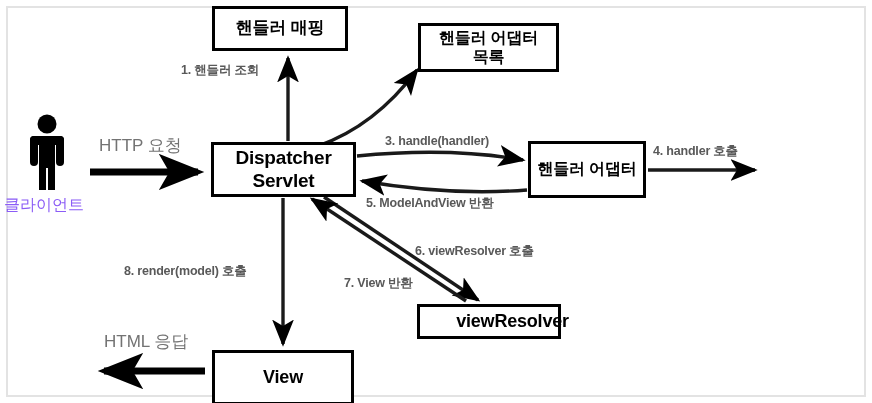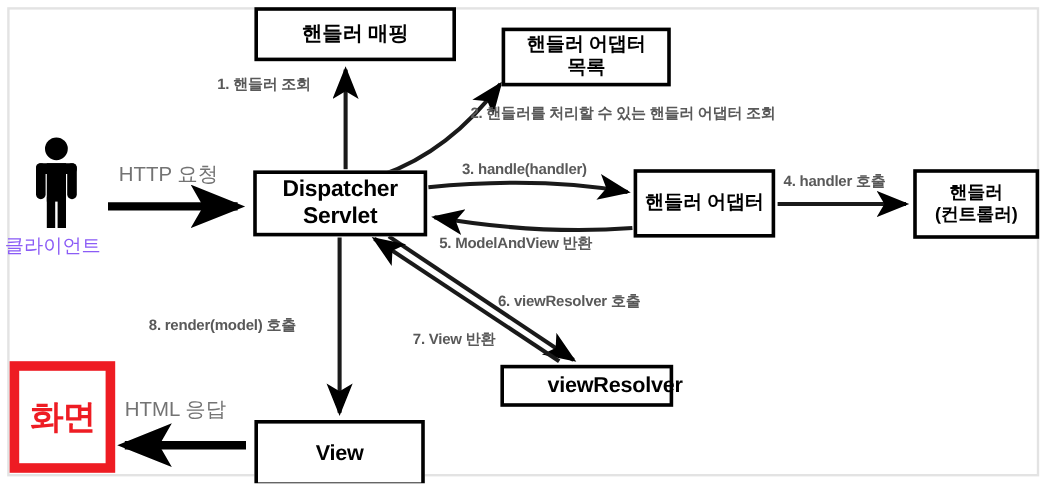--- a/index.html
+++ b/index.html
@@ -44,21 +44,21 @@
     display: flex;
     align-items: center;
     justify-content: center;
     text-align: center;
     color: #000000;
     font-weight: 700;
     line-height: 1.18;
     letter-spacing: -0.2px;
   }
   .node .line2 { display: block; text-align: center; }
-  #node-handler-mapping  { left: 212px; top: 6px;   width: 168px; height: 45px;  font-size: 17px; }
+  #node-handler-mapping  { left: 212px; top: 6px;   width: 136px; height: 45px;  font-size: 17px; }
   #node-adapter-list     { left: 418px; top: 23px;  width: 141px; height: 49px;  font-size: 16px; }
   #node-dispatcher       { left: 211px; top: 142px; width: 145px; height: 55px;  font-size: 19px; }
   #node-handler-adapter  { left: 528px; top: 141px; width: 118px; height: 57px;  font-size: 16px; }
   #node-handler-ctrl     { left: 761px; top: 141px; width: 105px; height: 58px;  font-size: 15px; }
   #node-viewresolver     { left: 417px; top: 304px; width: 144px; height: 35px;  font-size: 18px; padding-left: 47px; }
   #node-view             { left: 212px; top: 350px; width: 142px; height: 55px;  font-size: 18px; }
 
   
   #node-screen {
     position: absolute;
@@ -183,23 +183,20 @@
     <circle cx="24" cy="10" r="9.5" fill="#000000"></circle>
     <rect x="7" y="22" width="34" height="9" rx="4" fill="#000000"></rect>
     <rect x="7" y="22" width="8" height="30" rx="4" fill="#000000"></rect>
     <rect x="33" y="22" width="8" height="30" rx="4" fill="#000000"></rect>
     <rect x="16" y="22" width="16" height="32" fill="#000000"></rect>
     <rect x="16" y="50" width="7" height="26" fill="#000000"></rect>
     <rect x="25" y="50" width="7" height="26" fill="#000000"></rect>
   </svg>
   <div id="actor-label">클라이언트</div>
 
-  <div id="node-screen" class="node-screen">
-    <span>화면</span>
-  </div>
 
   <div id="node-handler-mapping" class="node">
     <span>핸들러 매핑</span>
   </div>
 
   <div id="node-adapter-list" class="node">
     <span>
       <span class="line1">핸들러 어댑터</span>
       <span class="line2">목록</span>
     </span>
@@ -209,38 +206,31 @@
     <span>
       <span class="line1">Dispatcher</span>
       <span class="line2">Servlet</span>
     </span>
   </div>
 
   <div id="node-handler-adapter" class="node">
     <span>핸들러 어댑터</span>
   </div>
 
-  <div id="node-handler-ctrl" class="node">
-    <span>
-      <span class="line1">핸들러</span>
-      <span class="line2">(컨트롤러)</span>
-    </span>
-  </div>
 
   <div id="node-viewresolver" class="node">
     <span>viewResolver</span>
   </div>
 
   <div id="node-view" class="node">
     <span>View</span>
   </div>
 
   <div id="lbl-http-req" class="elabel big">HTTP 요청</div>
   <div id="lbl-1" class="elabel">1. 핸들러 조회</div>
-  <div id="lbl-2" class="elabel">2. 핸들러를 처리할 수 있는 핸들러 어댑터 조회</div>
   <div id="lbl-3" class="elabel">3. handle(handler)</div>
   <div id="lbl-4" class="elabel">4. handler 호출</div>
   <div id="lbl-5" class="elabel">5. ModelAndView 반환</div>
   <div id="lbl-6" class="elabel">6. viewResolver 호출</div>
   <div id="lbl-7" class="elabel">7. View 반환</div>
   <div id="lbl-8" class="elabel">8. render(model) 호출</div>
   <div id="lbl-html-resp" class="elabel big">HTML 응답</div>
 
 </div>
 

